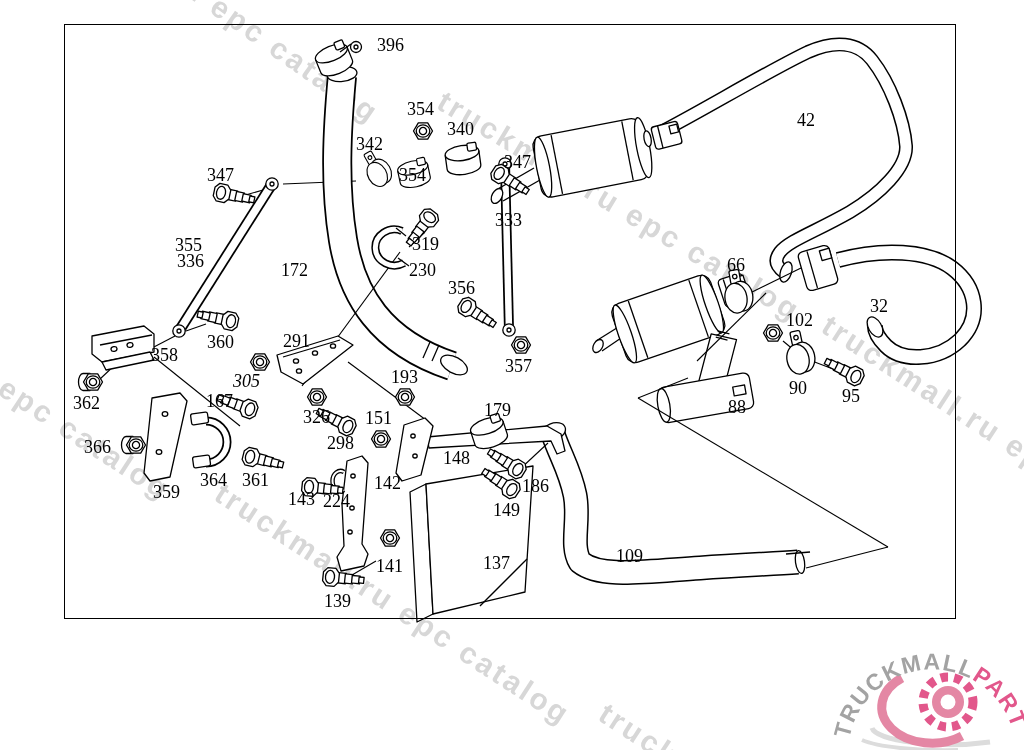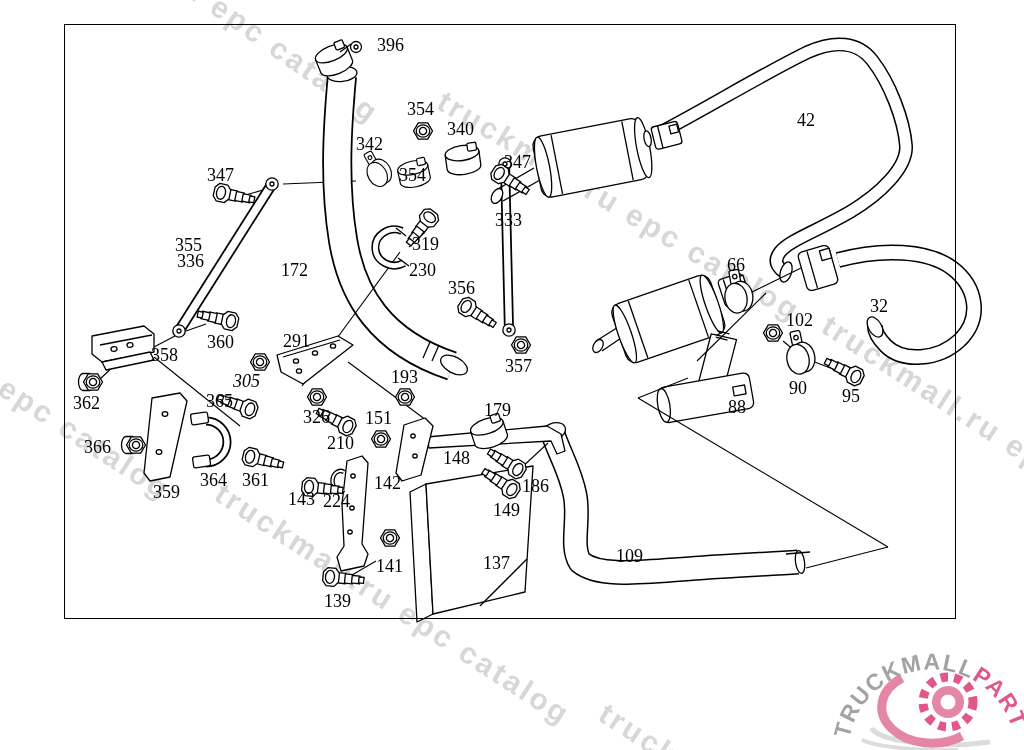--- a/index.html
+++ b/index.html
@@ -306,25 +306,25 @@
       <span class="plabel" style="left: 789px; top: 379px;">90</span>
       <span class="plabel" style="left: 842px; top: 387px;">95</span>
       <span class="plabel" style="left: 728px; top: 398px;">88</span>
       <span class="plabel" style="left: 207px; top: 333px;">360</span>
       <span class="plabel" style="left: 151px; top: 346px;">358</span>
       <span class="plabel" style="left: 73px; top: 394px;">362</span>
       <span class="plabel" style="left: 84px; top: 438px;">366</span>
       <span class="plabel" style="left: 153px; top: 483px;">359</span>
       <span class="plabel" style="left: 200px; top: 471px; text-align: right;">364</span>
       <span class="plabel" style="left: 242px; top: 471px;">361</span>
-      <span class="plabel" style="left: 206px; top: 392px;">365</span>
+      <span class="plabel" style="left: 206px; top: 392px;">167</span>
       <span class="plabel" style="left: 233px; top: 372px; font-style: italic;">305</span>
       <span class="plabel" style="left: 283px; top: 332px;">291</span>
       <span class="plabel" style="left: 289px; top: 408px; margin-left: 14px;">326</span>
-      <span class="plabel" style="left: 327px; top: 434px;">210</span>
+      <span class="plabel" style="left: 327px; top: 434px;">298</span>
       <span class="plabel" style="left: 391px; top: 368px;">193</span>
       <span class="plabel" style="left: 365px; top: 409px;">151</span>
       <span class="plabel" style="left: 484px; top: 401px;">179</span>
       <span class="plabel" style="left: 443px; top: 449px;">148</span>
       <span class="plabel" style="left: 374px; top: 474px;">142</span>
       <span class="plabel" style="left: 323px; top: 492px;">224</span>
       <span class="plabel" style="left: 288px; top: 490px;">143</span>
       <span class="plabel" style="left: 376px; top: 557px;">141</span>
       <span class="plabel" style="left: 483px; top: 554px;">137</span>
       <span class="plabel" style="left: 324px; top: 592px;">139</span>

